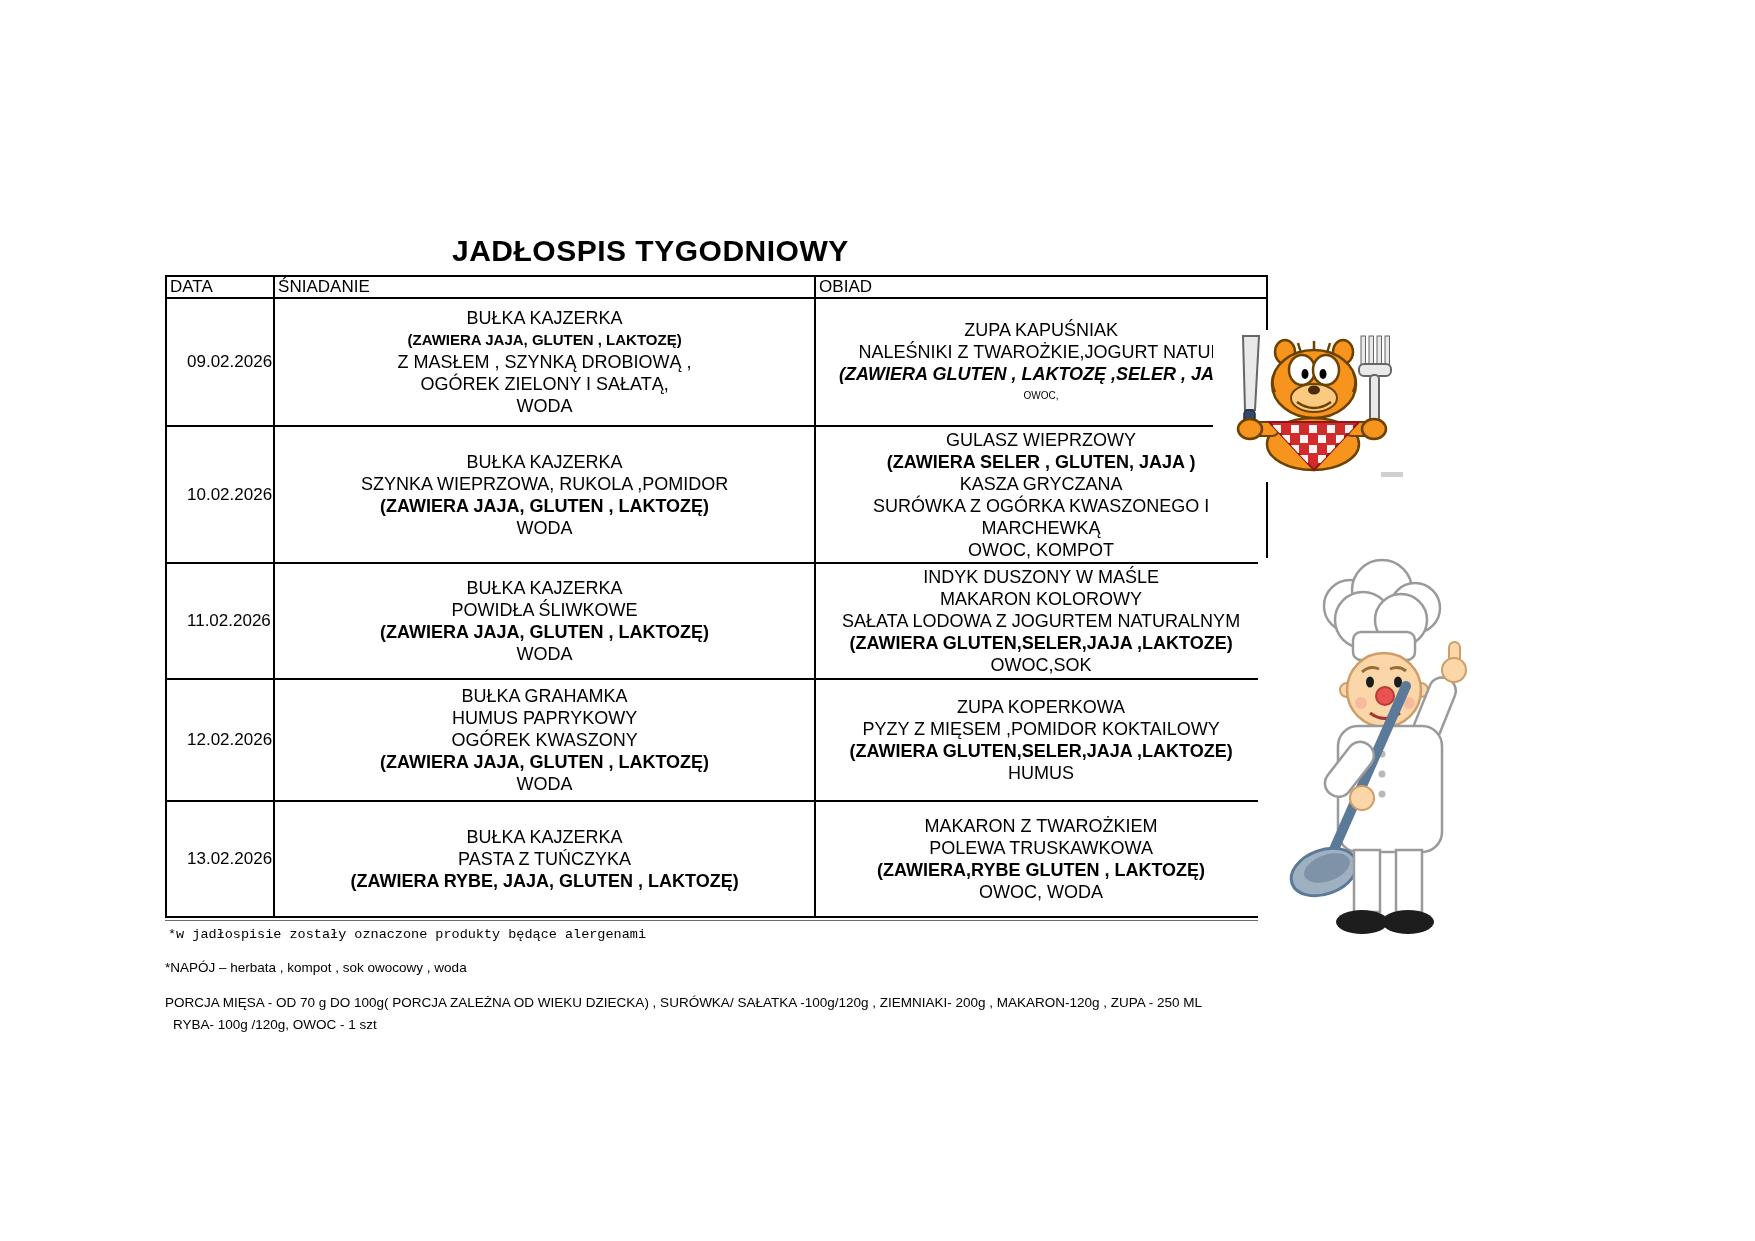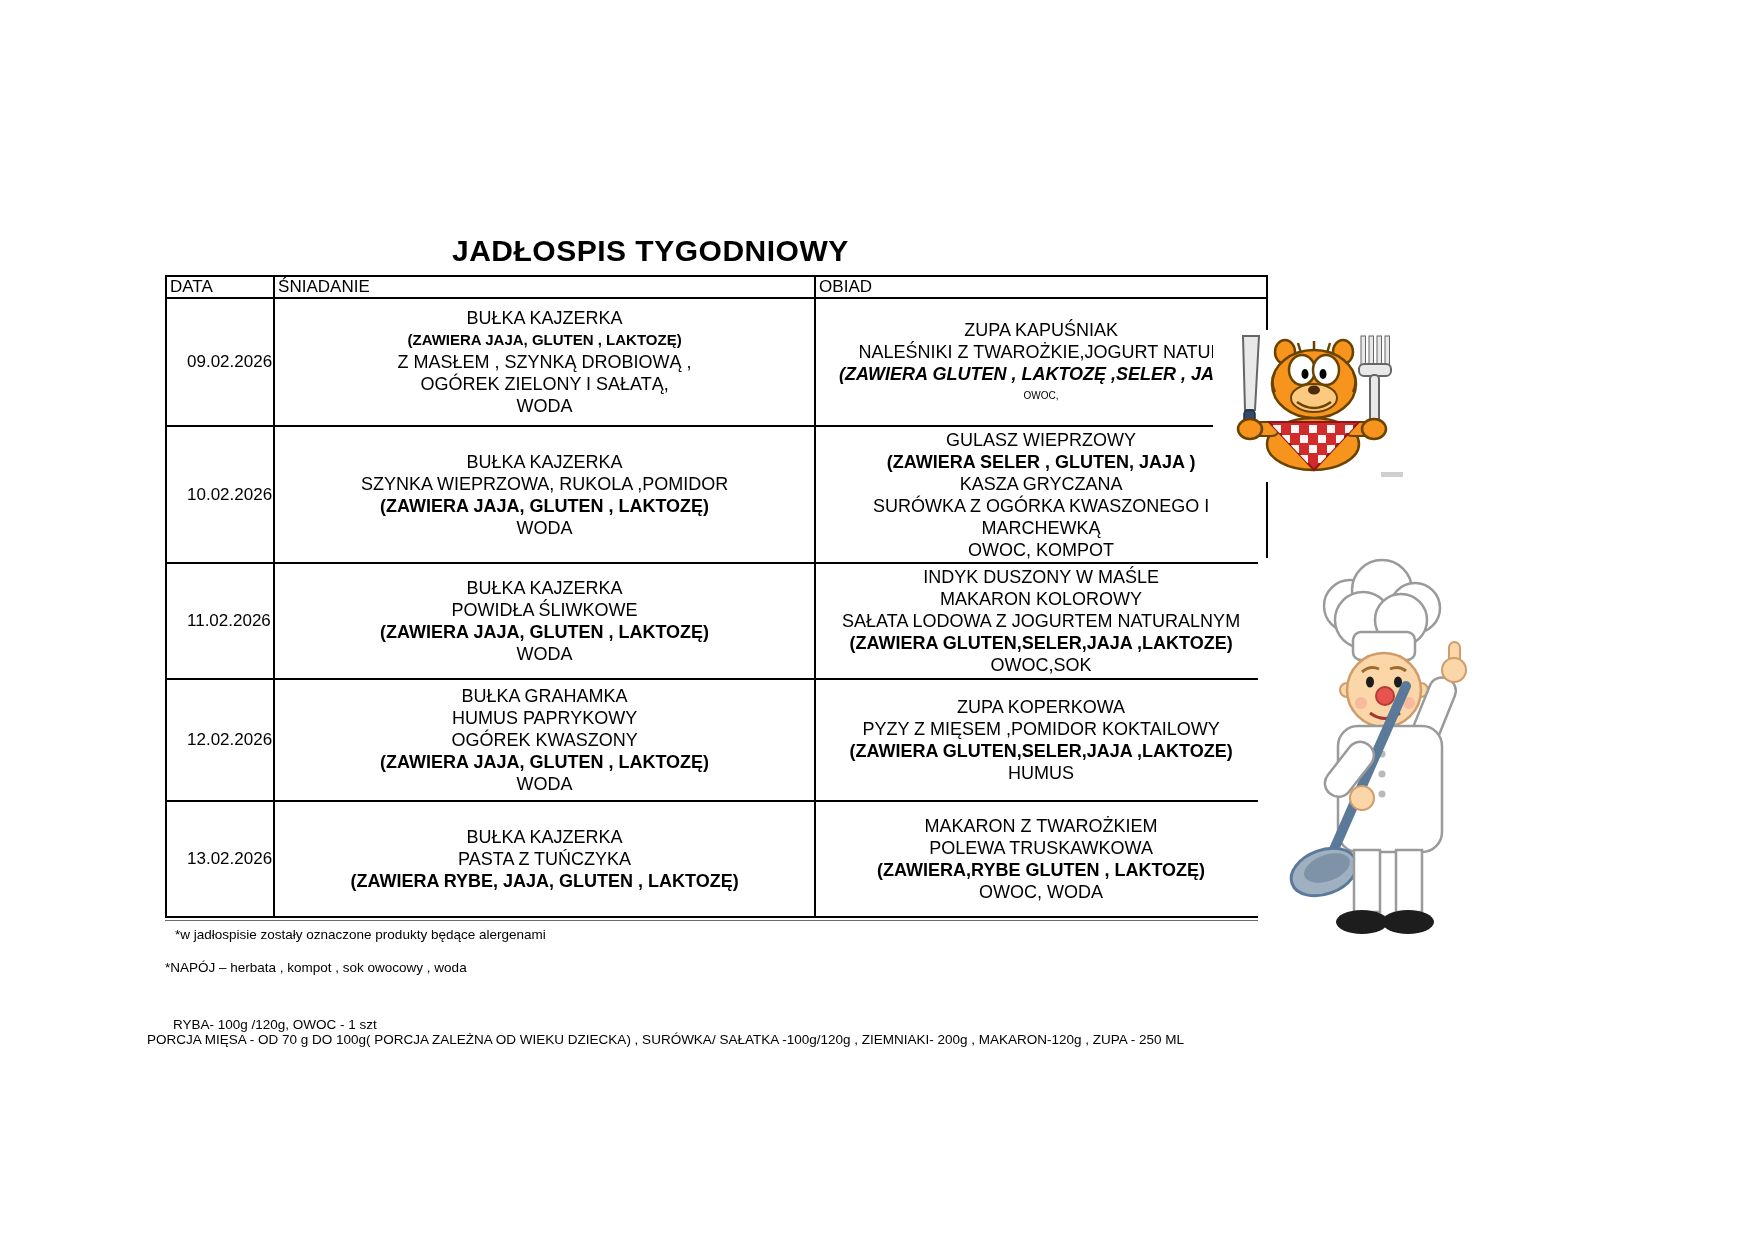--- a/index.html
+++ b/index.html
@@ -26,23 +26,23 @@
   .ln{font-size:18px;line-height:22px;white-space:nowrap;}
   .b{font-weight:700;}
   .s15{font-size:15px;}
   .s14{font-size:18px;font-style:italic;}
   .s13{font-size:10px;line-height:21px;}
   .table-underline{
     position:absolute;left:165px;top:920px;width:1104px;height:1px;
     background:#6a6a6a;
   }
   .note{position:absolute;font-size:13.5px;white-space:nowrap;}
-  .note1{left:175px;top:927px;}
+  .note1{left:168px;top:927px;font-family:Liberation Mono, monospace;}
   .note2{left:165px;top:960px;}
-  .note3{left:147px;top:995px;margin-top:37px;}
+  .note3{left:165px;top:995px;}
   .note4{left:173px;top:1017px;text-align:right;}
   .illu{position:absolute;background:#fff;}
   .garfield{left:1213px;top:330px;width:196px;height:152px;}
   .chef{left:1258px;top:558px;width:236px;height:392px;}
   svg{display:block;width:100%;height:100%;}
 </style>
 </head>
 <body>
 
 <div class="title">JADŁOSPIS TYGODNIOWY</div>

